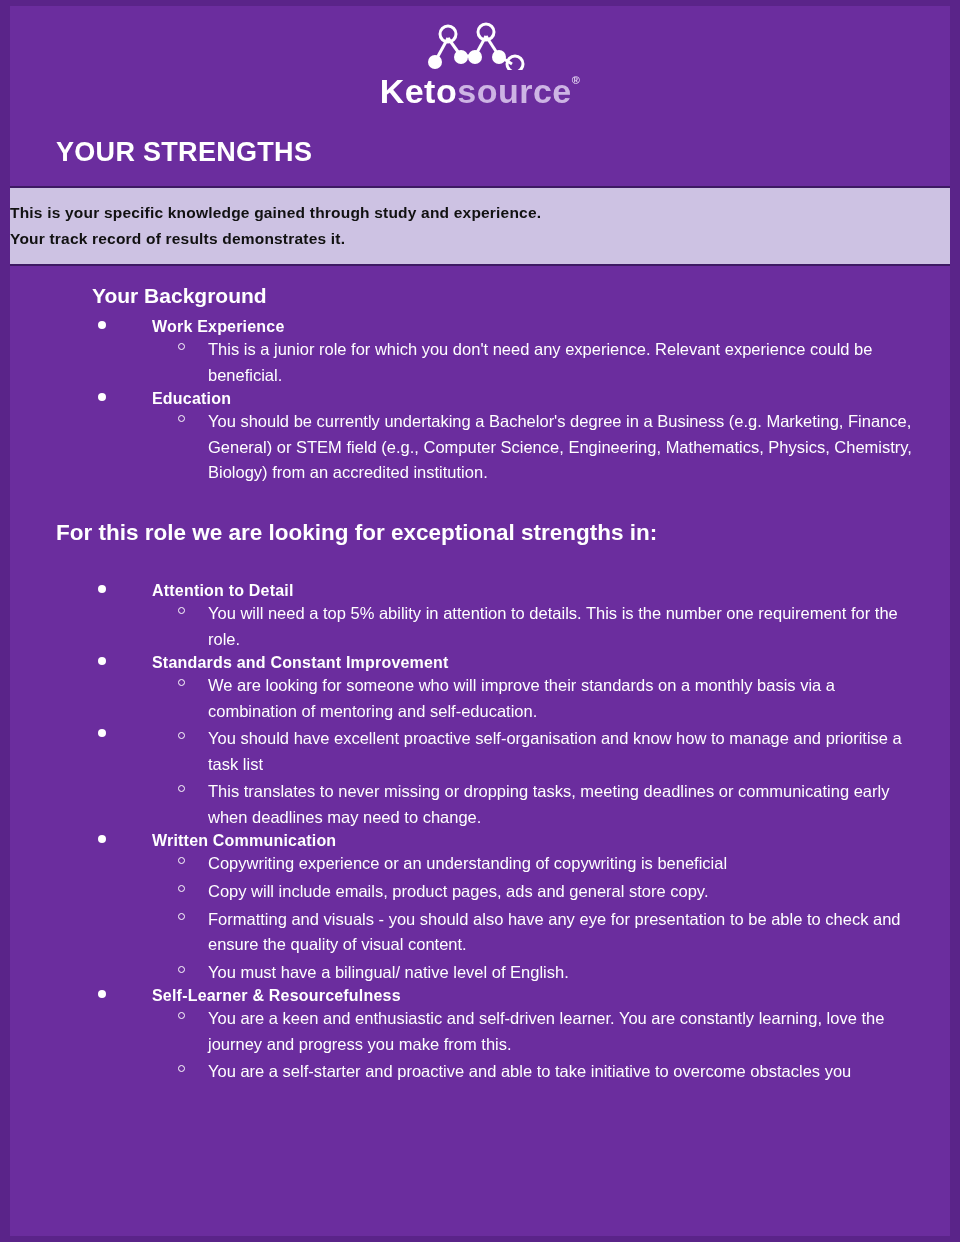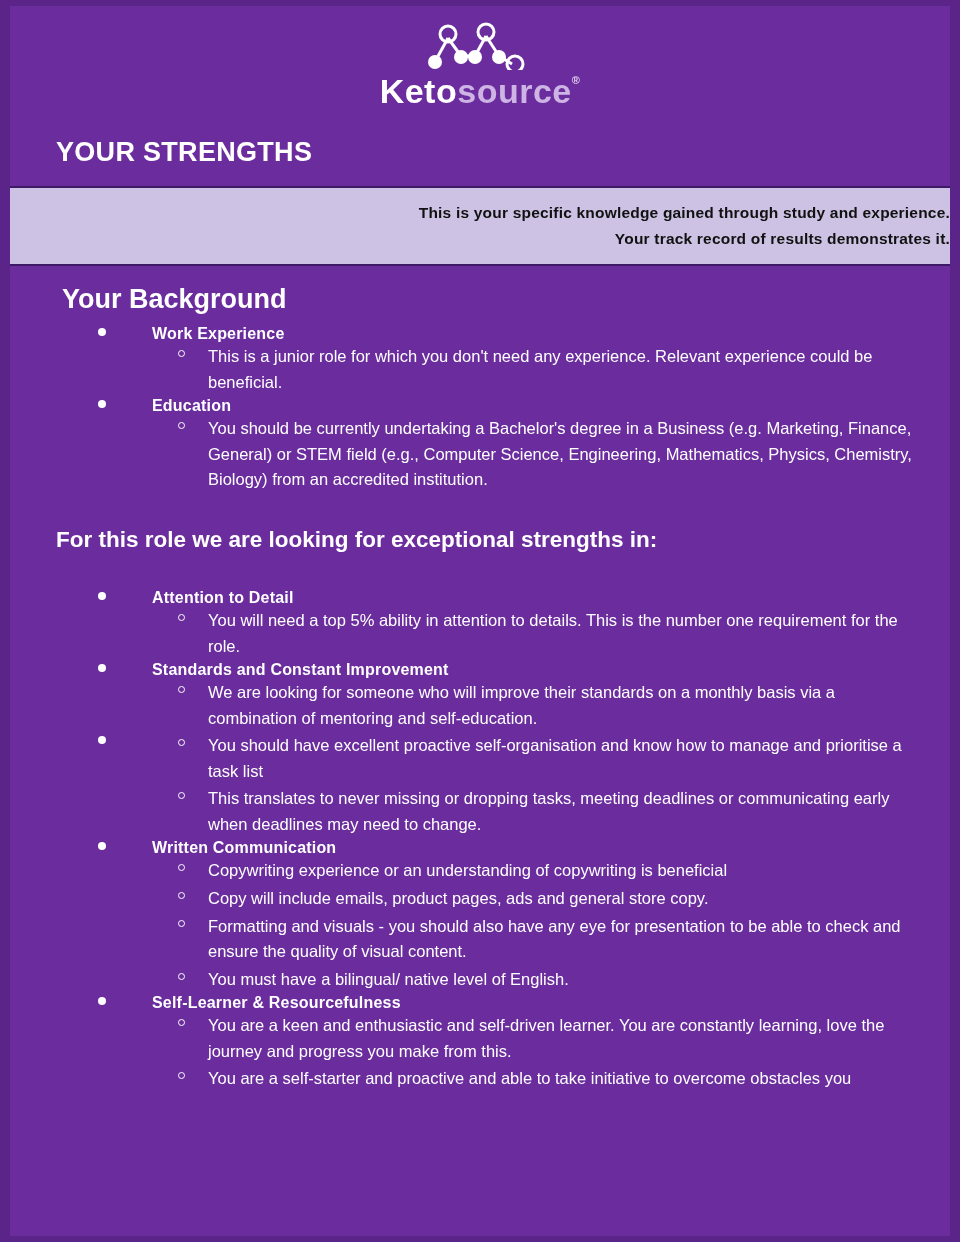--- a/index.html
+++ b/index.html
@@ -71,37 +71,37 @@
     margin: 26px 8px 0 46px;
     letter-spacing: 0.3px;
   }
 
   
   .callout {
     margin-top: 18px;
     background: #cdc2e3;
     border-top: 2px solid #3d1a63;
     border-bottom: 2px solid #3d1a63;
-    padding: 12px 0 13px 0;
-    text-align: right;
+    padding: 12px 12px 13px 0;
+    text-align: left;
   }
   .callout-line {
     color: #111111;
     font-size: 15.5px;
     font-weight: bold;
     line-height: 1.65;
     letter-spacing: 0.2px;
   }
 
   
   .section-heading {
     color: #ffffff;
-    font-size: 27px;
-    font-weight: bold;
-    margin: 18px 0 10px 52px;
+    font-size: 21px;
+    font-weight: bold;
+    margin: 18px 0 10px 82px;
   }
   .section-heading.wide {
     font-size: 22.5px;
     margin: 34px 0 16px 46px;
   }
 
   
   ul.l1 {
     list-style: none;
     margin: 0;

